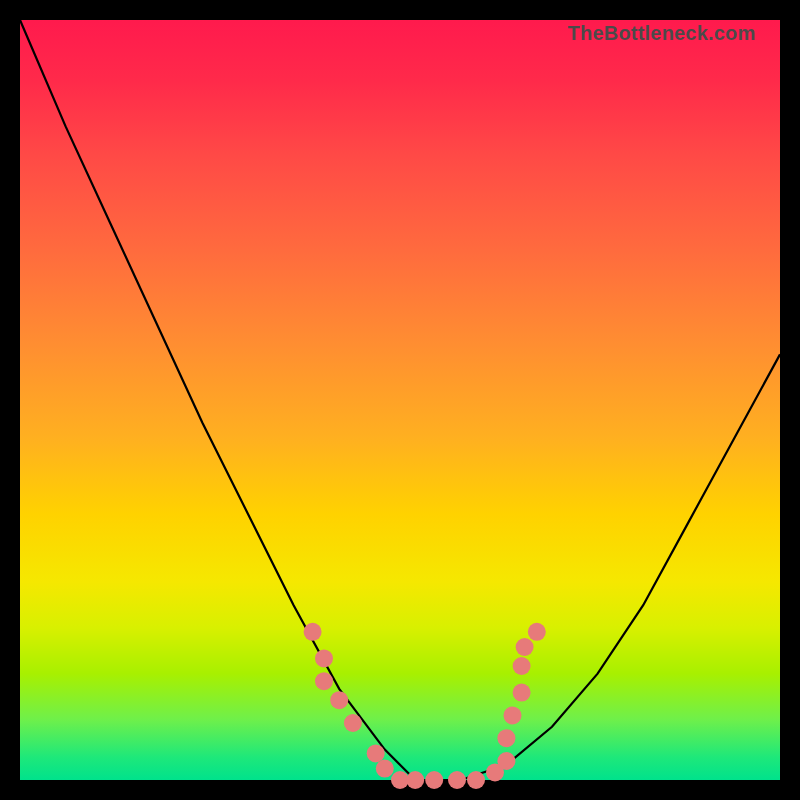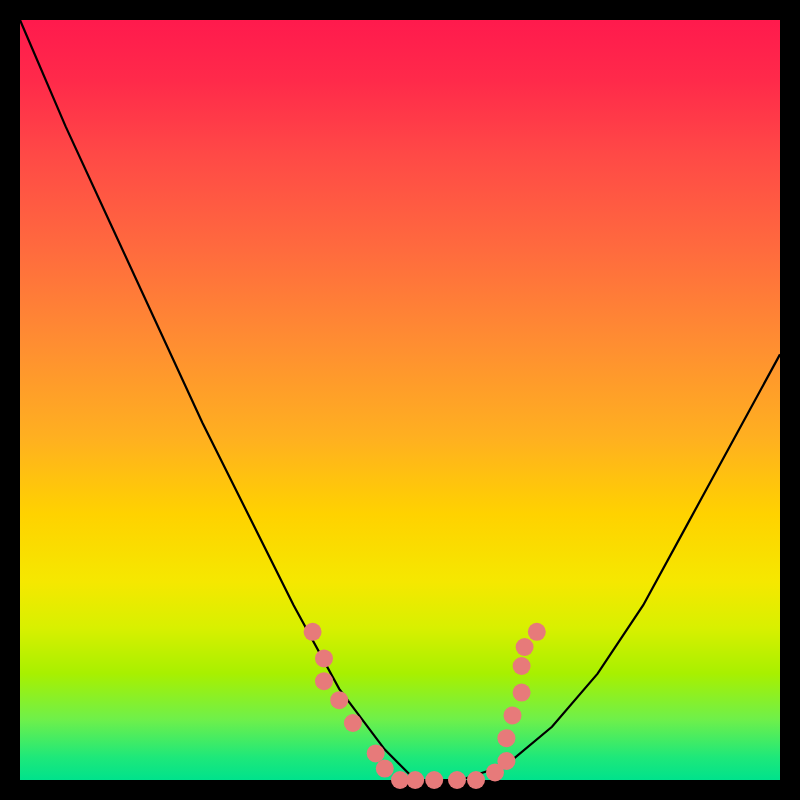--- a/index.html
+++ b/index.html
@@ -57,20 +57,21 @@
     width: 760px;
     height: 760px;
     overflow: visible;
   }
 </style>
 </head>
 <body>
 
 <div class="frame">
   <div class="plot-area">
+    <div class="watermark">TheBottleneck.com</div>
     <svg class="overlay" viewBox="0 0 760 760" preserveAspectRatio="none">
       <path id="curve-path" fill="none" stroke="#000000" stroke-width="2.2" d="M0.0 0.0 L45.6 106.4 L91.2 205.2 L136.8 304.0 L182.4 402.8 L228.0 494.0 L273.6 585.2 L319.2 668.8 L364.8 729.6 L395.2 760.0 L440.8 760.0 L486.4 744.8 L532.0 706.8 L577.6 653.6 L623.2 585.2 L668.8 501.6 L714.4 418.0 L760.0 334.4"></path>
       <g id="markers-group">
           <circle cx="292.6" cy="611.8" r="9" fill="#e77a7a"></circle>
           <circle cx="304.0" cy="638.4" r="9" fill="#e77a7a"></circle>
           <circle cx="304.0" cy="661.2" r="9" fill="#e77a7a"></circle>
           <circle cx="319.2" cy="680.2" r="9" fill="#e77a7a"></circle>
           <circle cx="332.9" cy="703.0" r="9" fill="#e77a7a"></circle>
           <circle cx="355.7" cy="733.4" r="9" fill="#e77a7a"></circle>
           <circle cx="364.8" cy="748.6" r="9" fill="#e77a7a"></circle>

